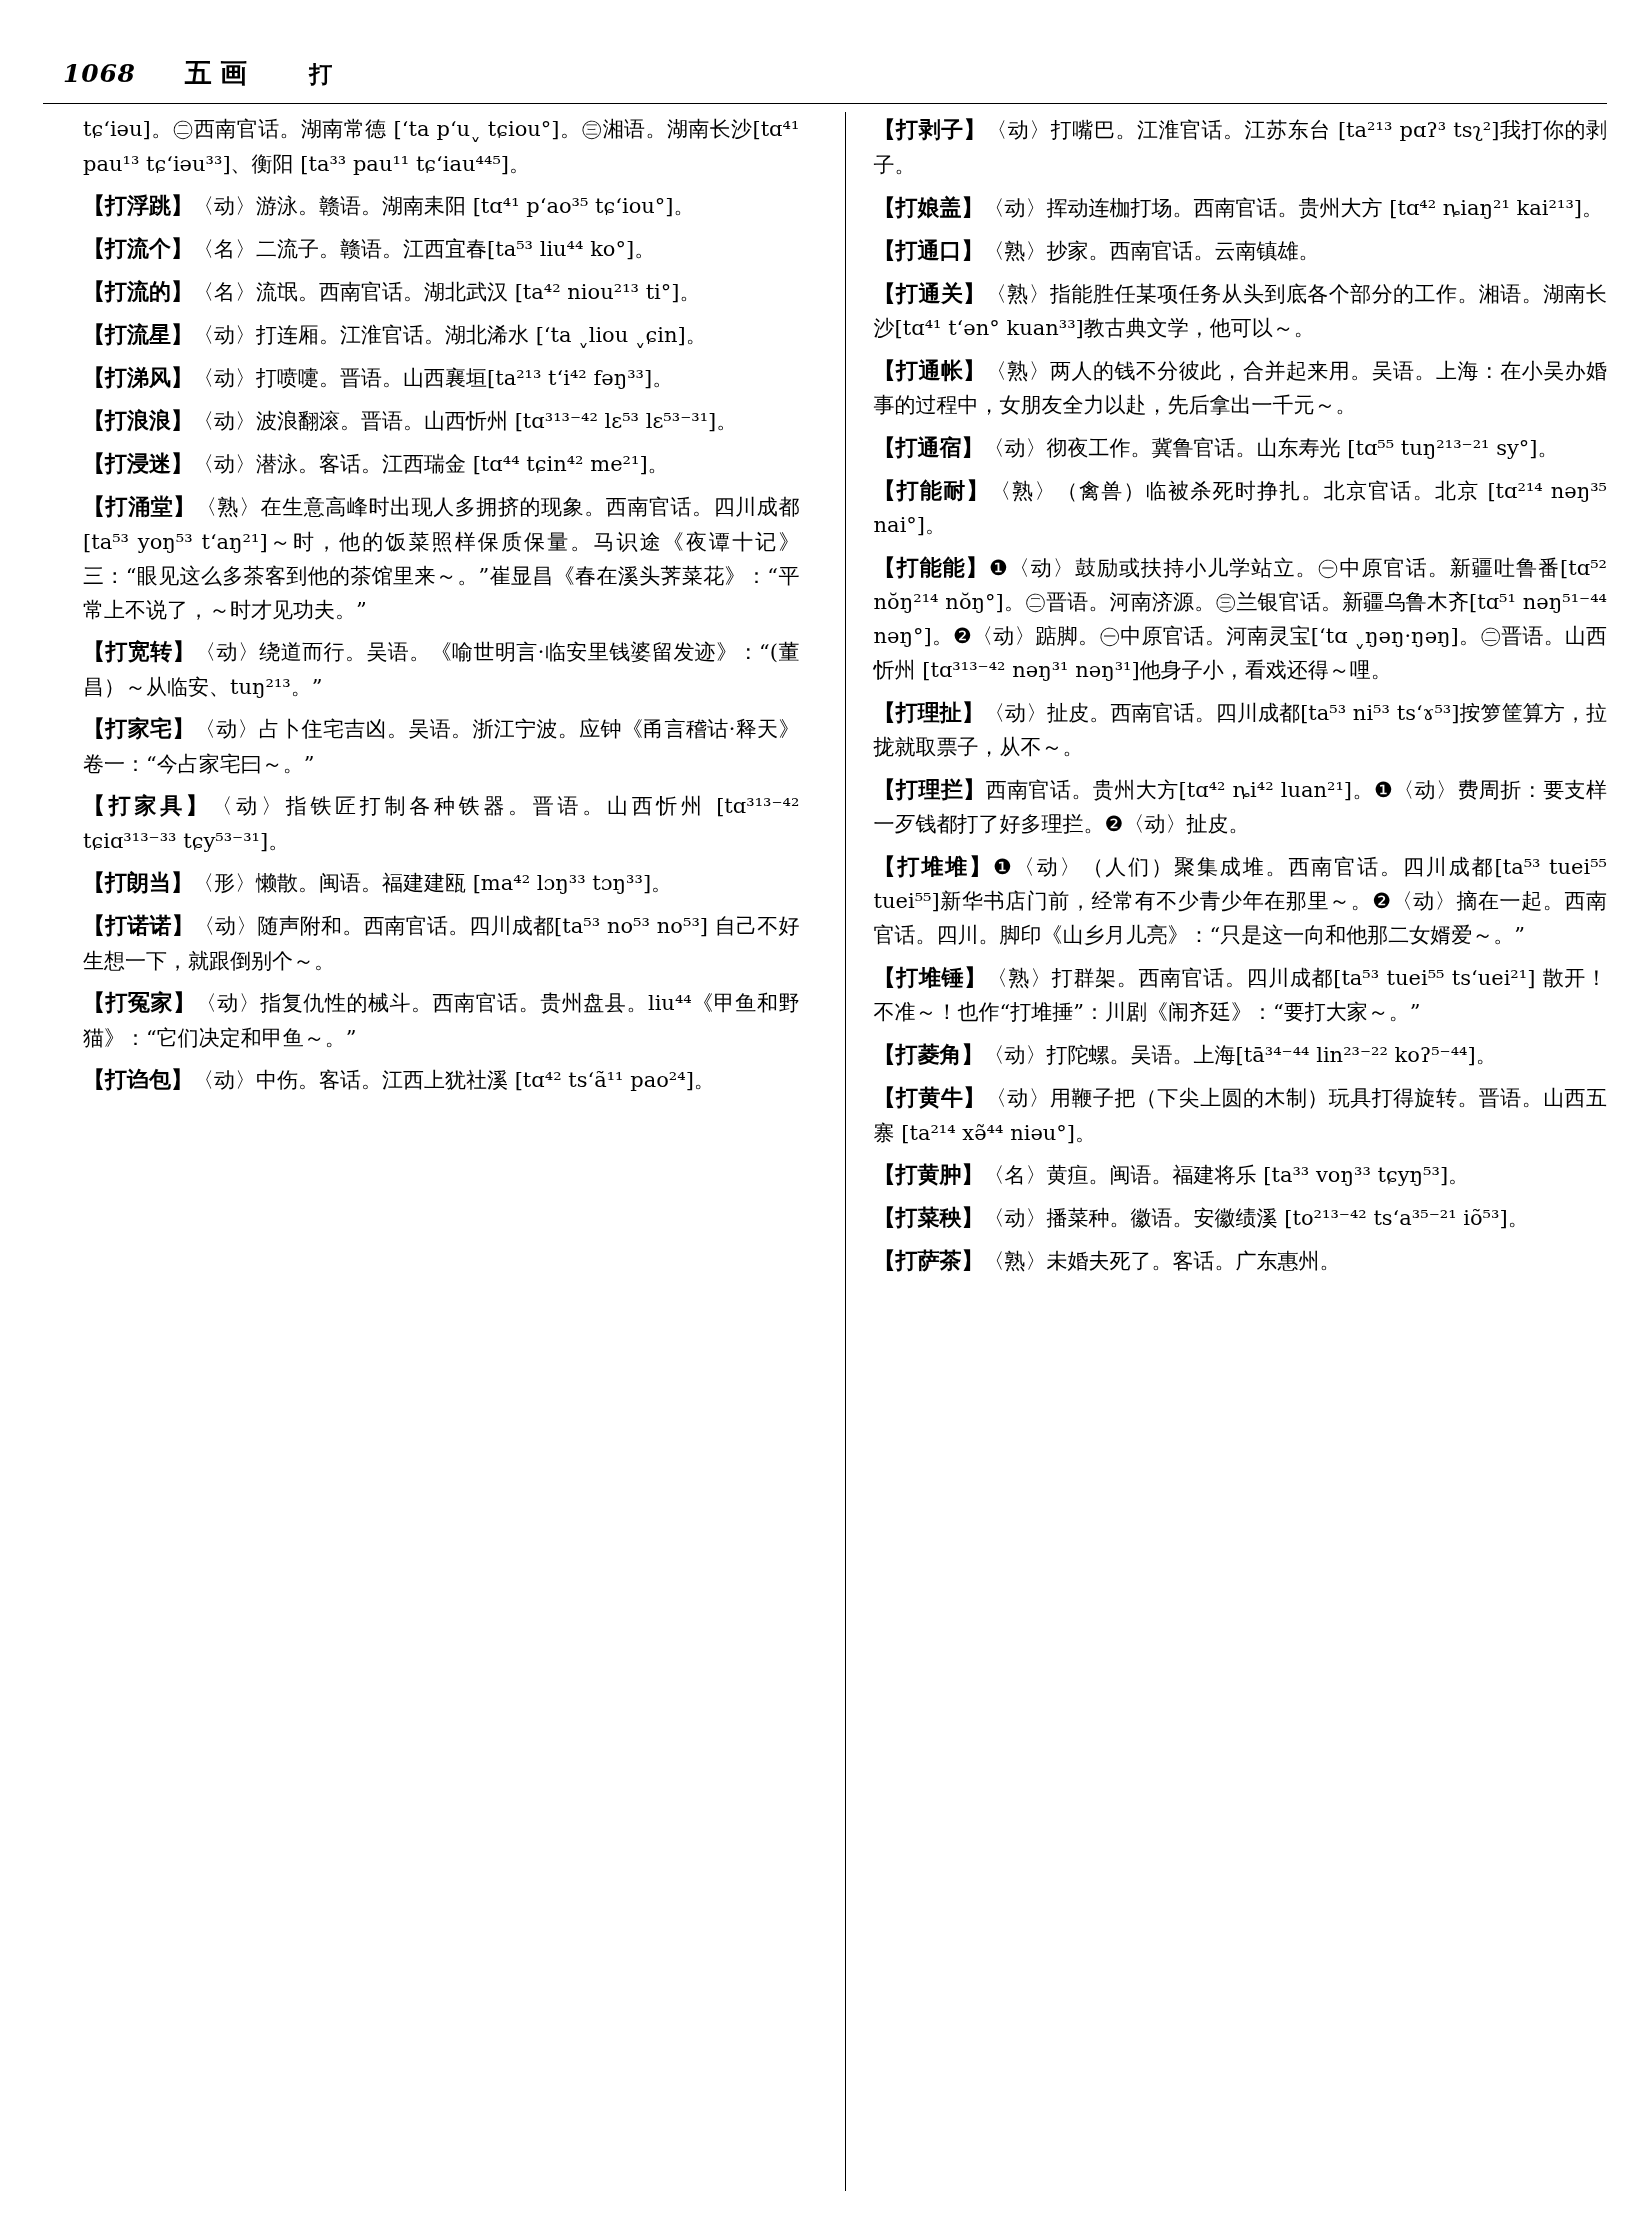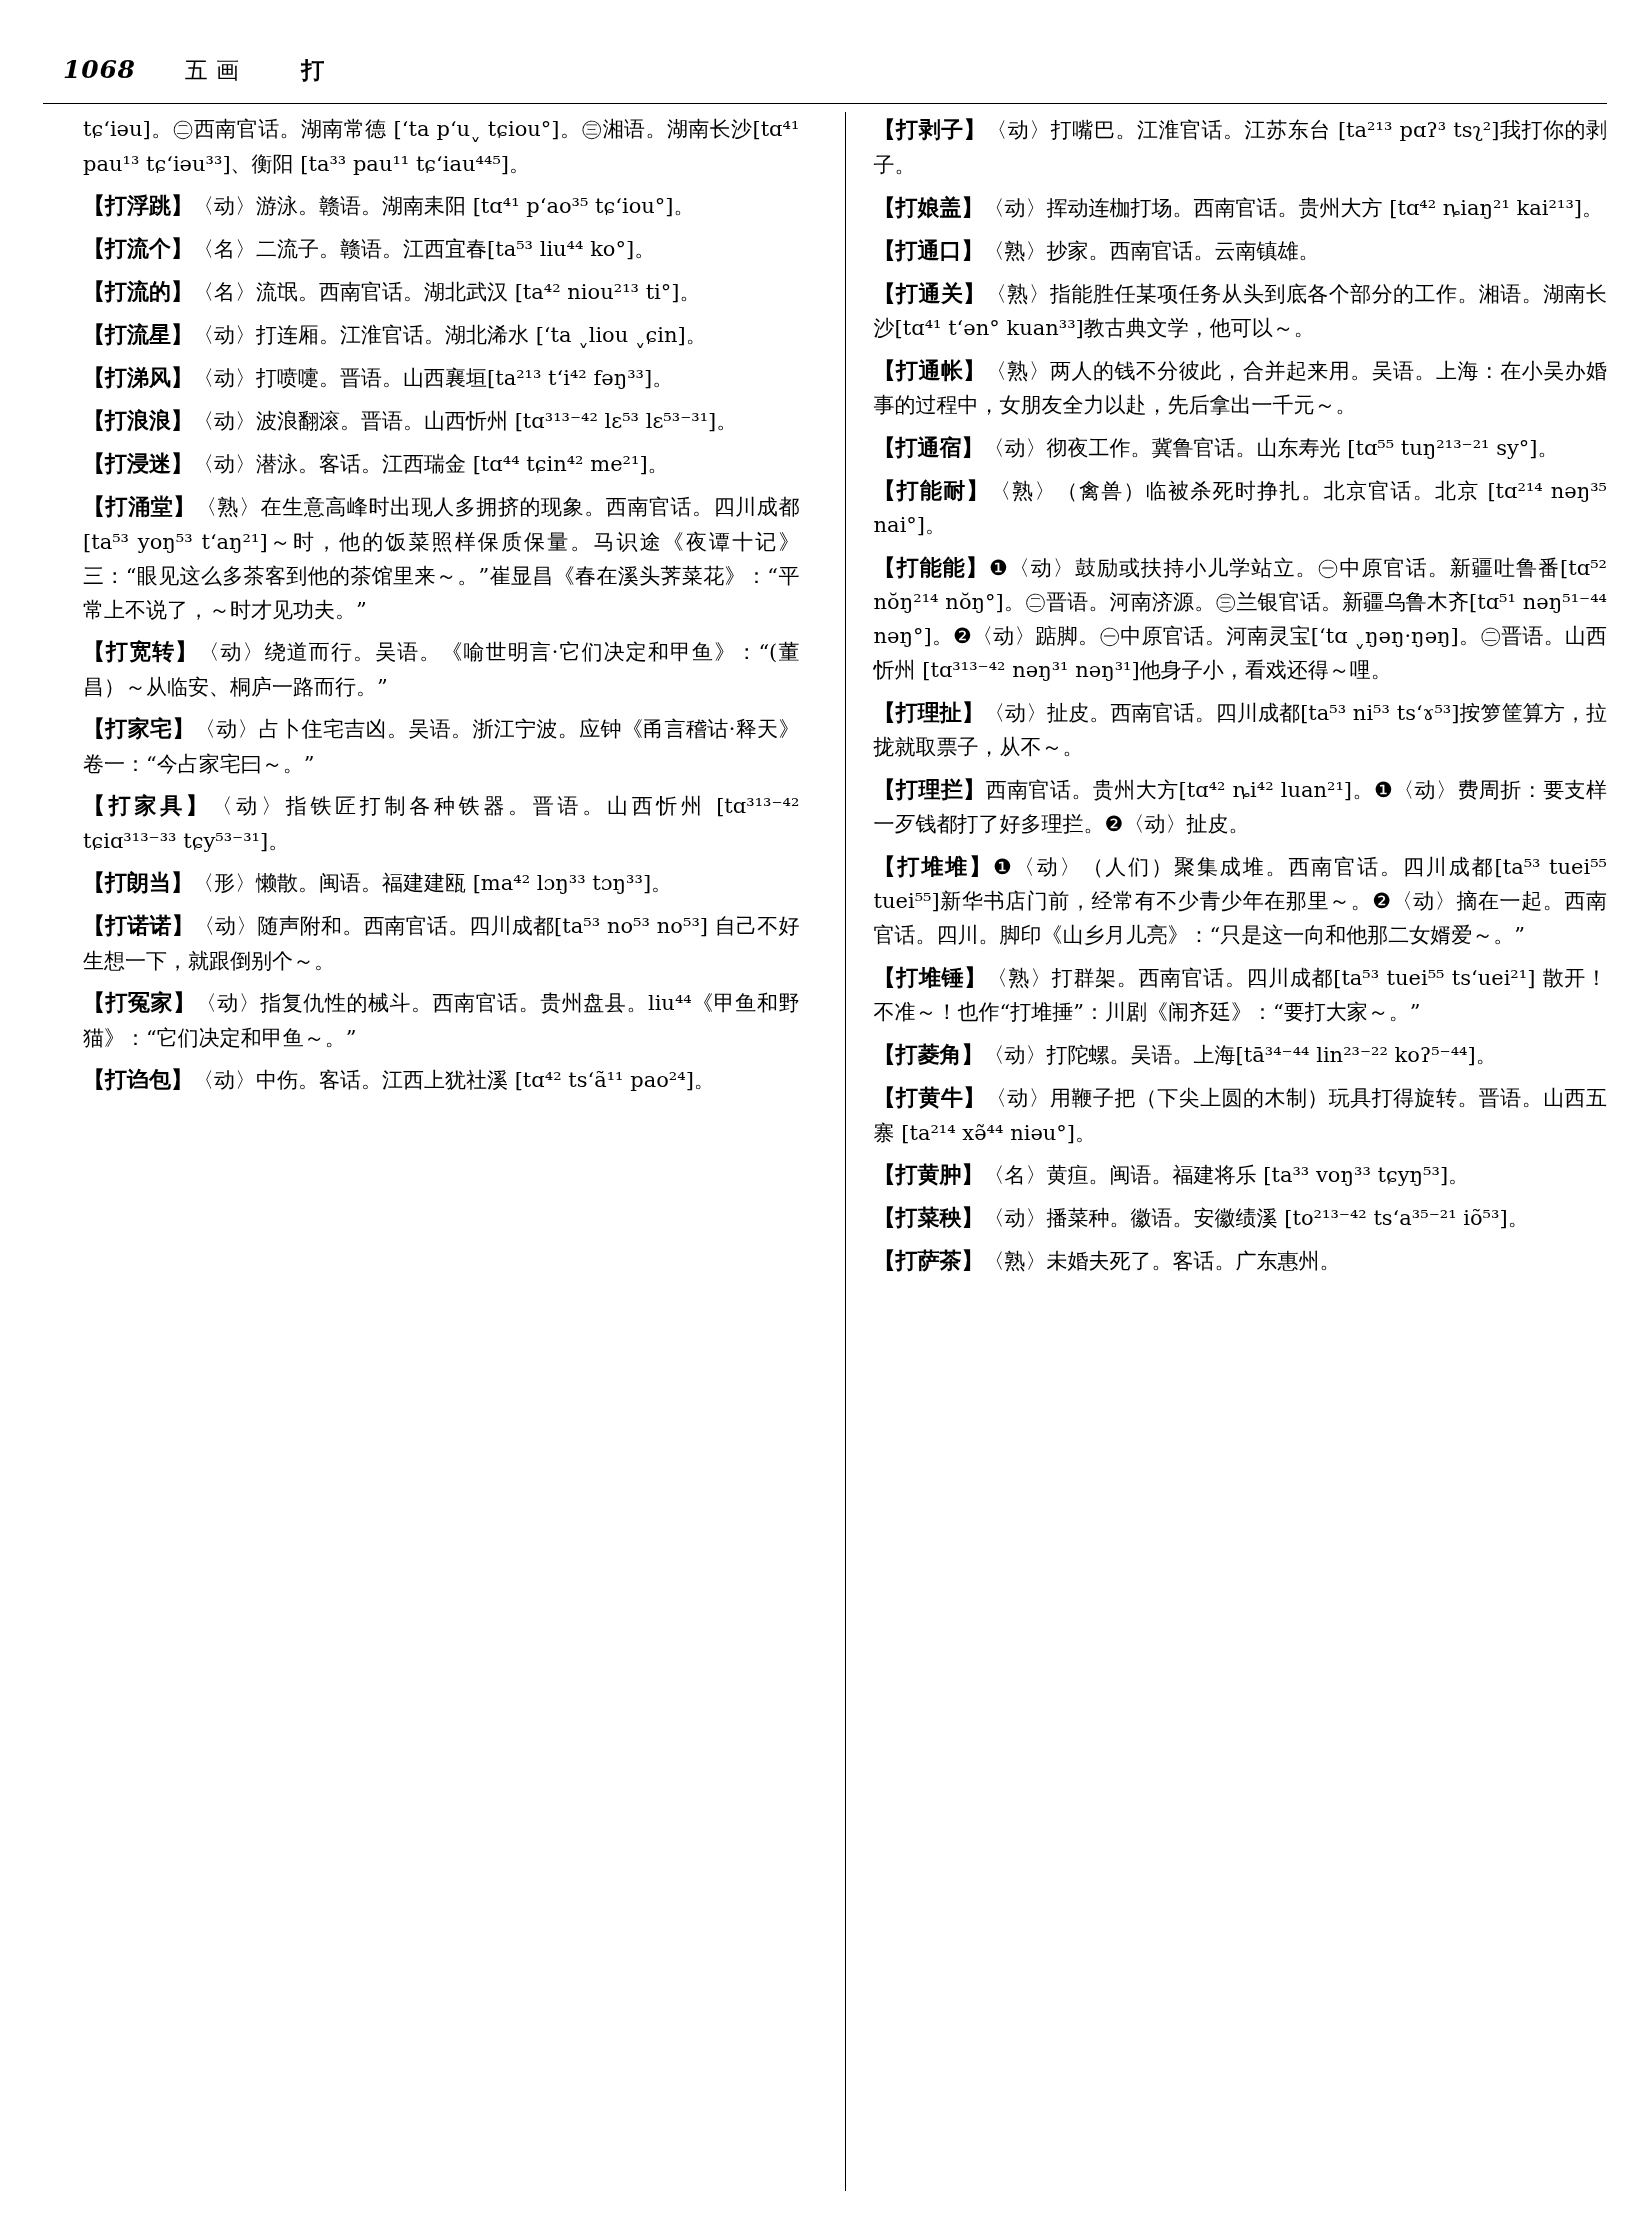--- a/index.html
+++ b/index.html
@@ -32,22 +32,22 @@
     margin-top: 32px;
   }
   .page-number {
     font-family: "DejaVu Serif", serif;
     font-style: italic;
     font-weight: bold;
     font-size: 25px;
     letter-spacing: 0.8px;
   }
   .header-radical {
-    font-size: 23px;
-    font-weight: normal;
+    font-size: 27px;
+    font-weight: bold;
     letter-spacing: 8.2px;
   }
   .header-char {
     font-size: 23px;
     font-weight: bold;
     margin-left: 5px;
   }
   .rule {
     border-top: 1.6px solid #000;
     margin: 3.3px 0 8.2px 0;
@@ -136,21 +136,21 @@
 
       <div class="entry">
         <span class="headword">【打浸迷】</span><span>〈动〉潜泳。客话。江西瑞金 [tɑ⁴⁴ tɕin⁴² me²¹]。</span>
       </div>
 
       <div class="entry">
         <span class="headword">【打涌堂】</span><span>〈熟〉在生意高峰时出现人多拥挤的现象。西南官话。四川成都[ta⁵³ yoŋ⁵³ t‘aŋ²¹]～时，他的饭菜照样保质保量。马识途《夜谭十记》三：“眼见这么多茶客到他的茶馆里来～。”崔显昌《春在溪头荠菜花》：“平常上不说了，～时才见功夫。”</span>
       </div>
 
       <div class="entry">
-        <span class="headword">【打宽转】</span><span>〈动〉绕道而行。吴语。《喻世明言·它们决定和甲鱼》：“(董昌）～从临安、桐庐一路而行。”</span>
+        <span class="headword">【打宽转】</span><span>〈动〉绕道而行。吴语。《喻世明言·临安里钱婆留发迹》：“(董昌）～从临安、tuŋ²¹³。”</span>
       </div>
 
 
 
       <div class="entry">
         <span class="headword">【打家宅】</span><span>〈动〉占卜住宅吉凶。吴语。浙江宁波。应钟《甬言稽诂·释天》卷一：“今占家宅曰～。”</span>
       </div>
 
       <div class="entry">
         <span class="headword">【打家具】</span><span>〈动〉指铁匠打制各种铁器。晋语。山西忻州 [tɑ³¹³⁻⁴² tɕiɑ³¹³⁻³³ tɕy⁵³⁻³¹]。</span>

